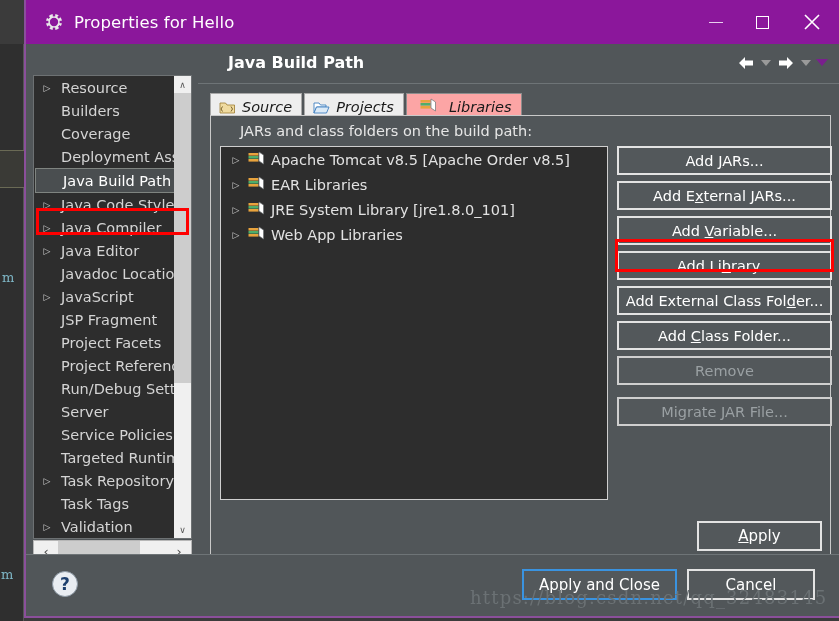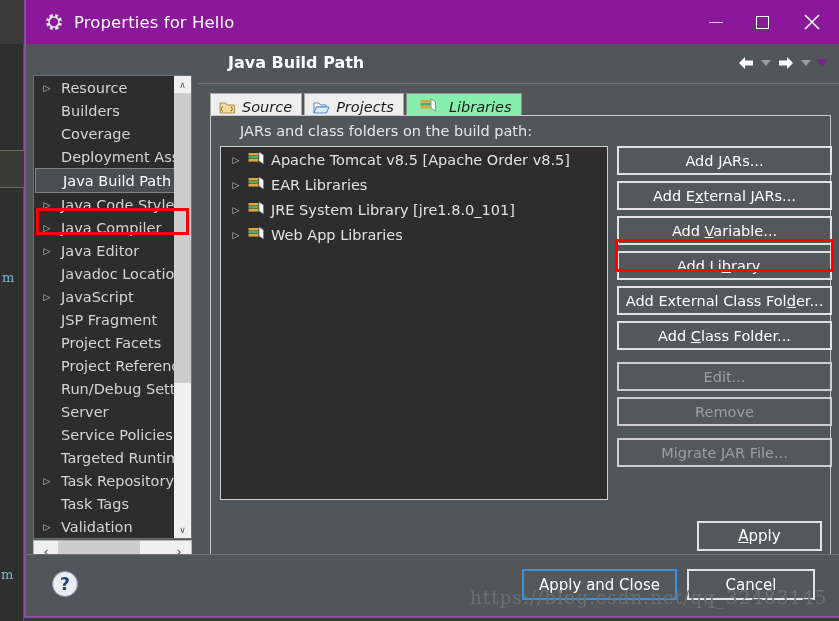--- a/index.html
+++ b/index.html
@@ -223,21 +223,21 @@
     height: 27px;
     background: #eeeeee;
     border: 1px solid #a8a8a8;
     border-bottom: none;
     margin-right: 2px;
     padding: 0 9px 0 8px;
     display: flex; align-items: center; gap: 6px;
     color: #1a1a1a; font-size: 14.5px;
   }
   .tab.active {
-    background: #86efac;
+    background: #fca5a5;
     border-color: #8d8d8d;
   }
   .tab-ico { width: 17px; height: 15px; display: block; }
 
   #tab-panel {
     position: absolute;
     left: 12px; top: 71px; right: 8px; bottom: 56px;
     background: #515659;
     border: 1px solid #c9c9c9;
   }
@@ -625,23 +625,20 @@
             </div>
             <div class="btn">
               <span>Add Li<span class="u">b</span>rary...</span>
             </div>
             <div class="btn">
               <span>Add External Class Fol<span class="u">d</span>er...</span>
             </div>
             <div class="btn">
               <span>Add <span class="u">C</span>lass Folder...</span>
             </div>
-            <div class="btn disabled gap">
-              <span>Edit...</span>
-            </div>
             <div class="btn disabled">
               <span>Remove</span>
             </div>
             <div class="btn disabled gap">
               <span>Migrate JAR File...</span>
             </div>
           </div>
 
         <div id="anno-addlib"></div>
 

